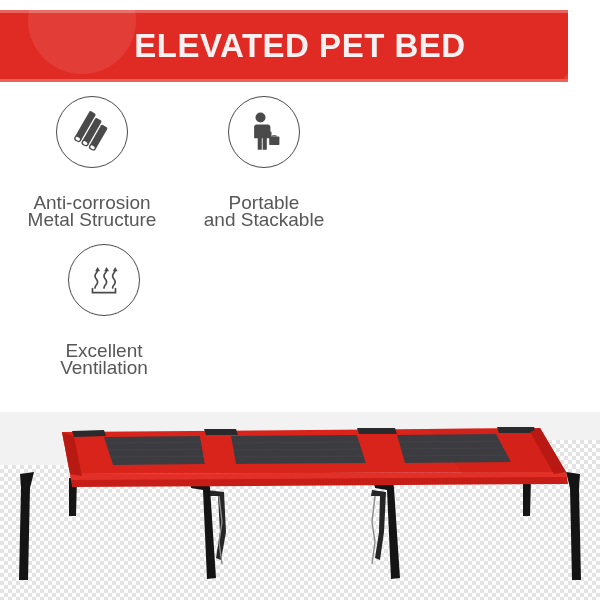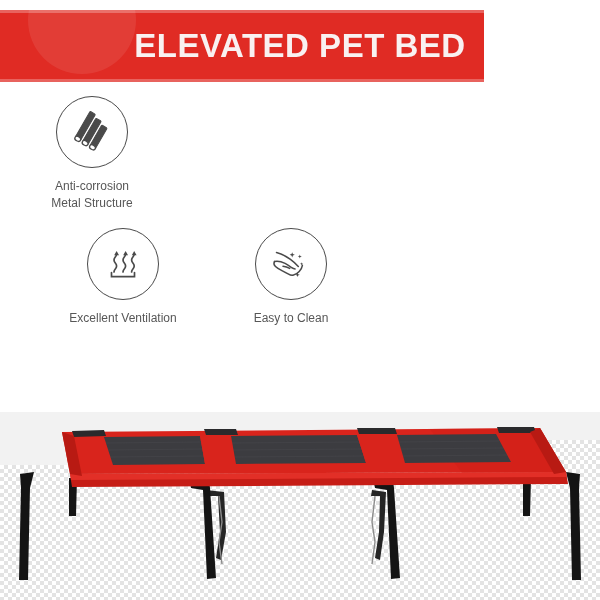--- a/index.html
+++ b/index.html
@@ -20,21 +20,21 @@
     width: 600px;
     height: 600px;
     background: #ffffff;
   }
 
   
   .banner {
     position: absolute;
     left: 0;
     top: 10px;
-    width: 484px;
+    width: 568px;
     height: 72px;
     background: #e02b24;
     overflow: hidden;
   }
   .banner-edge-top,
   .banner-edge-bottom {
     position: absolute;
     left: 0;
     width: 600px;
     height: 3px;
@@ -86,21 +86,21 @@
     top: 96px;
     width: 600px;
   }
   .feat-row {
     display: flex;
     width: 600px;
   }
   .feat-row-1 { padding-left: 6px; box-sizing: border-box; }
   .feat-row-2 {
     margin-top: 16px;
-    padding-left: 39px;
+    padding-left: 20px;
     box-sizing: border-box;
   }
   .feat {
     display: flex;
     flex-direction: column;
     align-items: center;
     width: 172px;
   }
   .feat-row-2 .feat { width: 168px; }
 
@@ -108,24 +108,24 @@
     width: 72px;
     height: 72px;
     border-radius: 50%;
     border: 1.6px solid #4a4a4a;
     box-sizing: border-box;
     display: flex;
     align-items: center;
     justify-content: center;
   }
   .feat-label {
-    margin-top: 10px;
+    margin-top: 26px;
     text-align: center;
     color: #575757;
-    font-size: 12px;
+    font-size: 19px;
     line-height: 17px;
     font-family: "Liberation Sans", sans-serif;
     white-space: pre-line;
   }
 
   
   .photo {
     position: absolute;
     left: 0;
     top: 392px;
@@ -211,20 +211,35 @@
                 <rect x="30" y="14" width="6.2" height="24" rx="1"></rect>
                 <ellipse cx="33.1" cy="38" rx="3.1" ry="2.3" fill="#ffffff" stroke="#4a4a4a" stroke-width="1.3"></ellipse>
               </g>
             </g>
           </svg>
         </div>
         <div class="feat-label">Anti-corrosion
 Metal Structure</div>
       </div>
 
+      <div class="feat">
+        <div class="feat-circle">
+          <svg width="46" height="46" viewBox="0 0 46 46">
+            <g fill="#4a4a4a">
+              <circle cx="19.5" cy="8.5" r="5"></circle>
+              <path d="M12.2 15.5h14.6c1.5 0 2.6 1.1 2.6 2.6v11.2h-3.6v11.4h-4.1V29.3h-0.9v11.4h-4.1V29.3h-3.6V18.1c0-1.5 1.1-2.6 2.6-2.6z"></path>
+              <rect x="28.2" y="27.5" width="10.2" height="8.6" rx="0.8"></rect>
+              <path d="M31.2 26.2h4.2v1.6h-1.1v-0.6h-2v0.6h-1.1z"></path>
+              <rect x="28.7" y="22.5" width="1.8" height="6.5" rx="0.9"></rect>
+            </g>
+          </svg>
+        </div>
+        <div class="feat-label">Portable
+and Stackable</div>
+      </div>
 
     </div>
 
     <div class="feat-row feat-row-2">
 
       <div class="feat">
         <div class="feat-circle">
           <svg width="46" height="46" viewBox="0 0 46 46">
             <g fill="none" stroke="#4a4a4a" stroke-width="1.7" stroke-linecap="round">
               <path d="M14 31c0-3 2.6-3 2.6-6s-2.6-3-2.6-6 2.6-3 2.6-6"></path>
@@ -235,39 +250,20 @@
             <g fill="#4a4a4a">
               <path d="M16.6 10l2.4 4.2h-4.8z"></path>
               <path d="M25.6 10l2.4 4.2h-4.8z"></path>
               <path d="M34.2 10l2.4 4.2h-4.8z"></path>
             </g>
           </svg>
         </div>
         <div class="feat-label">Excellent Ventilation</div>
       </div>
 
-      <div class="feat">
-        <div class="feat-circle">
-          <svg width="48" height="48" viewBox="0 0 48 48">
-            <g fill="none" stroke="#4a4a4a" stroke-width="1.5" stroke-linecap="round" stroke-linejoin="round">
-              <path d="M9.5 12.5c4.5 1.2 9.5 3.6 13.6 6.6 3.2 2.3 6 4.9 8.2 7.4"></path>
-              <path d="M7.5 21.5c3.5-0.8 7.2 0.2 10.6 1.9 2.6 1.3 4.8 2.9 6.6 4.2 1.1 0.8 2.3 1.3 3.4 1.3"></path>
-              <path d="M7.5 21.5c-0.9 1.6-0.5 3.6 1 5 1.8 1.7 4.4 3 6.9 4.3 2.2 1.1 4.4 2.2 6.2 3.3 1.6 1 3.4 1.3 5 0.9 2-0.5 4-1.8 5.6-3.5 1.8-1.9 2.9-4.2 3.2-6.2"></path>
-              <path d="M16 26.3c2.5 0.2 4.8 1 6.7 2.1"></path>
-            </g>
-            <g fill="#4a4a4a">
-              <path d="M25.2 12.2l0.7 1.9 1.9 0.7-1.9 0.7-0.7 1.9-0.7-1.9-1.9-0.7 1.9-0.7z"></path>
-              <path d="M32.8 14.5l0.55 1.5 1.5 0.55-1.5 0.55-0.55 1.5-0.55-1.5-1.5-0.55 1.5-0.55z"></path>
-              <path d="M30.5 32.5l0.6 1.7 1.7 0.6-1.7 0.6-0.6 1.7-0.6-1.7-1.7-0.6 1.7-0.6z"></path>
-              <path d="M34.6 22.2l0.45 1.2 1.2 0.45-1.2 0.45-0.45 1.2-0.45-1.2-1.2-0.45 1.2-0.45z"></path>
-            </g>
-          </svg>
-        </div>
-        <div class="feat-label">Easy to Clean</div>
-      </div>
 
     </div>
   </div>
 
   <div class="photo">
     <div class="photo-topband"></div>
     <div class="photo-grayband"></div>
     <div class="photo-checker"></div>
     <div class="photo-checker-right"></div>
 

